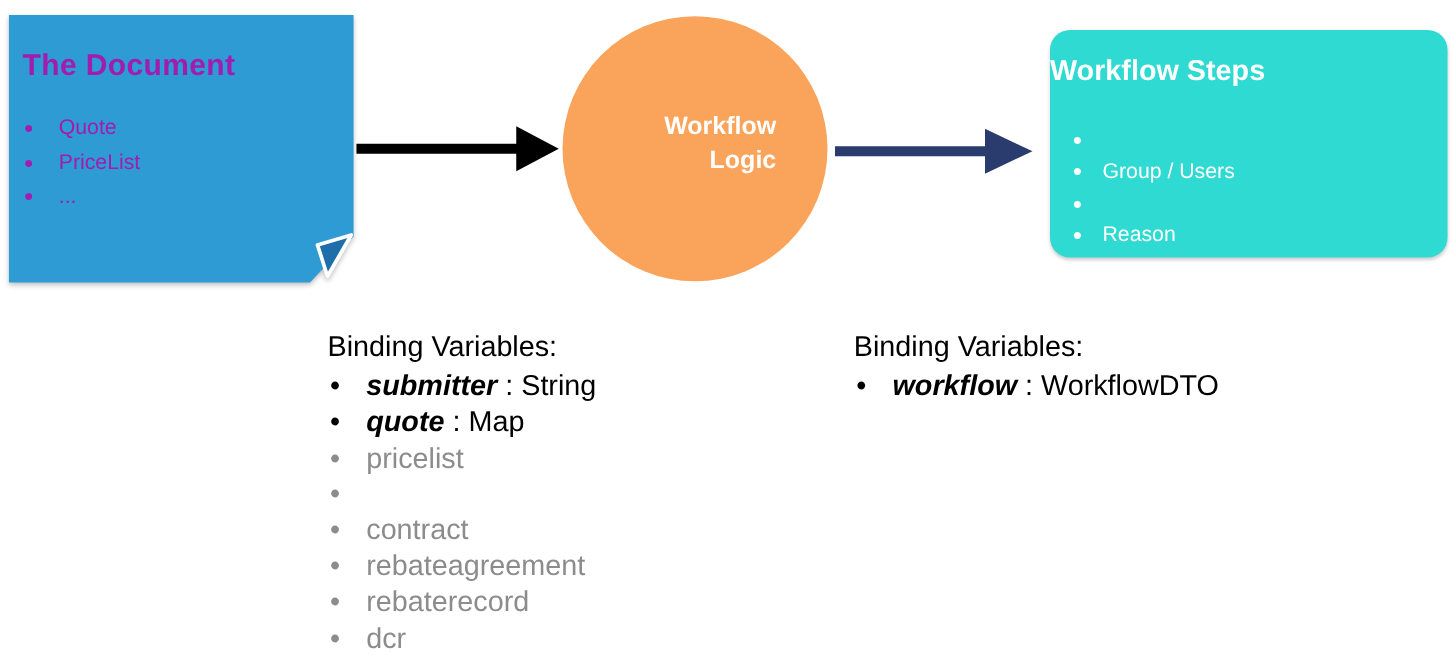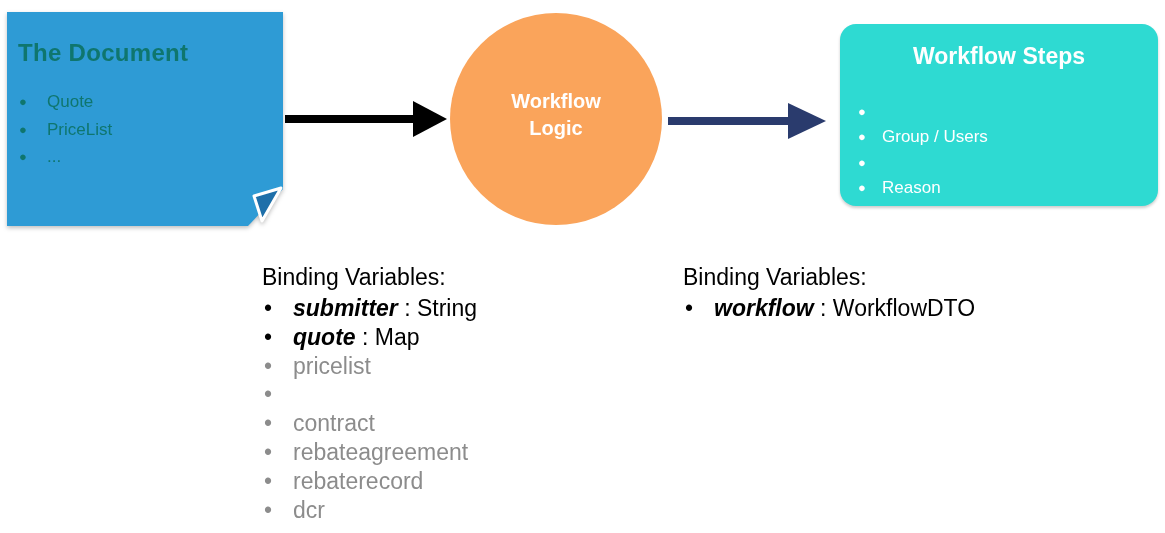--- a/index.html
+++ b/index.html
@@ -2,41 +2,41 @@
 <html><head>
 <meta charset="utf-8">
 <style>
   html,body{margin:0;padding:0;background:#fff;}
   .canvas{
     position:relative;width:1165px;height:533px;background:#ffffff;
     font-family:"Liberation Sans",sans-serif;overflow:hidden;
   }
   
   .doc-svg{position:absolute;left:7px;top:12px;filter:drop-shadow(0 2px 2px rgba(0,0,0,.25));}
-  .doc-overlay{position:absolute;left:7px;top:12px;width:324px;height:214px;color:#0f766e;border-radius:27px;}
+  .doc-overlay{position:absolute;left:7px;top:12px;width:324px;height:214px;color:#a21caf;border-radius:27px;}
   .doc-title{position:absolute;left:11px;top:27px;font-size:24px;font-weight:700;letter-spacing:.3px;}
   .doc-list{position:absolute;left:10px;top:76px;font-size:17px;line-height:27.5px;}
   .doc-item{display:flex;}
   .doc-item .dot{width:28px;flex:none;font-size:13px;text-align:left;padding-left:2px;}
   
   .logic-circle{
     position:absolute;left:450px;top:13px;width:212px;height:212px;border-radius:50%;
-    background:#FAA45B;display:flex;align-items:center;justify-content:center;text-align:center;
+    background:#FAA45B;display:flex;align-items:center;justify-content:center;text-align:right;
   }
   .logic-title{width:130px;margin-top:-8px;color:#fff;font-size:20px;font-weight:700;line-height:27px;}
   
   .arrow-svg{position:absolute;}
   .arrow1{left:285px;top:99px;}
   .arrow2{left:668px;top:101px;}
   
   .steps-box{
     position:absolute;left:840px;top:24px;width:318px;height:182px;border-radius:16px;
     background:#2EDAD2;color:#fff;box-shadow:0 2px 3px rgba(0,0,0,.2);
   }
-  .steps-title{margin-top:20px;text-align:center;font-size:23px;font-weight:700;line-height:24px;}
+  .steps-title{margin-top:20px;font-size:23px;font-weight:700;line-height:24px;}
   .steps-list{position:absolute;left:0;top:75px;width:100%;font-size:17px;line-height:25.3px;}
   .steps-item{display:flex;}
   .steps-item .dot{width:24px;flex:none;padding-left:18px;font-size:13px;}
   
   .bindings{position:absolute;top:262px;color:#000;font-size:23px;}
   .bindings.left{left:262px;}
   .bindings.right{left:683px;}
   .b-head{line-height:30px;}
   .b-list{margin-top:2px;line-height:28.8px;}
   .b-item{display:flex;}

